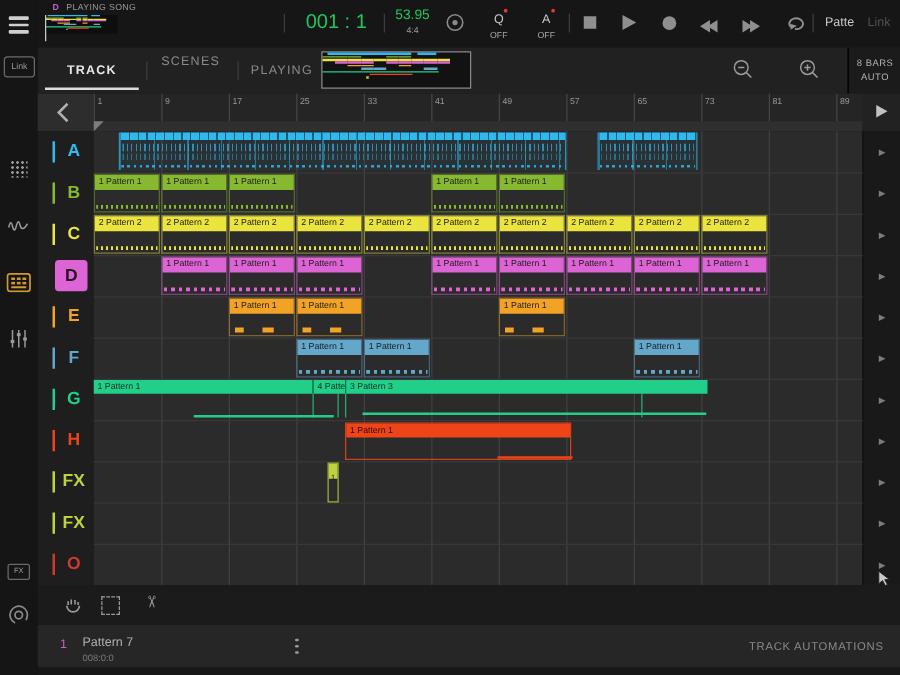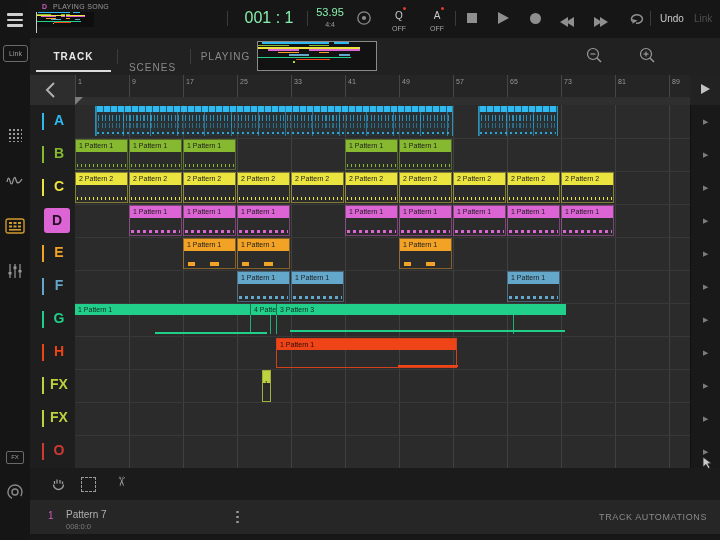--- a/index.html
+++ b/index.html
@@ -6,21 +6,21 @@
   #app{position:relative;width:720px;height:540px;background:#141414;overflow:hidden;
        font-family:"Liberation Sans",sans-serif;-webkit-font-smoothing:antialiased;}
   .abs{position:absolute;}
   
   #sidebar{left:0;top:0;width:30px;height:540px;background:#151515;z-index:30;}
   .hamburger span{display:block;width:16px;height:2.5px;background:#cfcfcf;margin:3px 0;border-radius:1px;}
   .boxed-btn{border:1px solid #6a6a6a;border-radius:3px;color:#9a9a9a;text-align:center;}
   
   #topbar{left:30px;top:0;width:690px;height:38px;background:#161616;}
   .tb-sep{width:1px;height:15px;background:#3c3c3c;top:11px;}
-  .tb-txt{color:#86efac;}
+  .tb-txt{color:#22c55e;}
   .dot-red{width:3px;height:3px;border-radius:50%;background:#e03b30;}
   .t-stop{width:10px;height:10px;background:#8f8f8f;}
   .t-play{width:0;height:0;border-left:11px solid #8f8f8f;border-top:6px solid transparent;border-bottom:6px solid transparent;}
   .t-rec{width:11px;height:11px;border-radius:50%;background:#8f8f8f;}
   .tri-l{width:0;height:0;border-right:8px solid #8f8f8f;border-top:5px solid transparent;border-bottom:5px solid transparent;display:inline-block;}
   .tri-r{width:0;height:0;border-left:8px solid #8f8f8f;border-top:5px solid transparent;border-bottom:5px solid transparent;display:inline-block;}
   
   #header{left:30px;top:38px;width:690px;height:37px;background:#212121;}
   .tab{font-size:10px;letter-spacing:1px;text-align:center;cursor:default;}
   #thumb-large{left:227px;top:3px;width:120px;height:30px;border:1px solid #8a8a8a;background:#121212;box-sizing:border-box;}
@@ -155,29 +155,29 @@
     <div class="abs t-stop" style="left:437px;top:13px;"></div>
     <div class="abs t-play" style="left:468px;top:12px;"></div>
     <div class="abs t-rec" style="left:500px;top:12.5px;"></div>
     <div class="abs" style="left:530px;top:13px;"><span class="tri-l"></span><span class="tri-l" style="margin-left:-2px;"></span></div>
     <div class="abs" style="left:564px;top:13px;"><span class="tri-r"></span><span class="tri-r" style="margin-left:-2px;"></span></div>
     <svg class="abs" style="left:598px;top:11px;" width="18" height="15">
       <path d="M4.5 10.5 A5.5 4.3 0 1 1 8 12.2" stroke="#8f8f8f" stroke-width="1.5" fill="none"></path>
       <path d="M9.5 9.5 L4.5 12.8 L4.2 8.0 Z" fill="#8f8f8f"></path>
       </svg>
     <div class="abs tb-sep" style="left:620px;"></div>
-    <div class="abs" style="left:630px;top:13px;font-size:10px;color:#c9c9c9;">Undo</div>
+    <div class="abs" style="left:630px;top:13px;font-size:10px;color:#c9c9c9;">Patte</div>
     <div class="abs" style="left:664px;top:13px;font-size:10px;color:#4f4f4f;">Link</div>
   </div>
 
   <div id="header" class="abs">
     <div class="abs tab" style="left:6px;top:13px;width:75px;color:#e8e8e8;font-weight:bold;">TRACK</div>
     <div class="abs" style="left:6px;top:32px;width:75px;height:2px;background:#dcdcdc;"></div>
     <div class="abs tb-sep" style="left:87px;top:11px;"></div>
-    <div class="abs tab" style="left:95px;top:24px;width:55px;color:#8a8a8a;">SCENES</div>
+    <div class="abs tab" style="left:95px;top:6px;width:55px;color:#8a8a8a;">SCENES</div>
     <div class="abs tb-sep" style="left:160px;top:11px;"></div>
     <div class="abs tab" style="left:168px;top:13px;width:55px;color:#8a8a8a;">PLAYING</div>
     <div id="thumb-large" class="abs">
         <div style="position: absolute; left: 3.77236px; top: 0.3px; width: 67.5px; height: 1.5px; background: rgb(47, 185, 239);"></div>
         <div style="position: absolute; left: 76.013px; top: 0.3px; width: 15.1px; height: 1.5px; background: rgb(47, 185, 239);"></div>
         <div style="position: absolute; left: 0px; top: 2.7px; width: 10.2px; height: 1.5px; background: rgb(134, 185, 48);"></div>
         <div style="position: absolute; left: 10.1854px; top: 2.7px; width: 10.2px; height: 1.5px; background: rgb(134, 185, 48);"></div>
         <div style="position: absolute; left: 20.3707px; top: 2.7px; width: 10.2px; height: 1.5px; background: rgb(134, 185, 48);"></div>
         <div style="position: absolute; left: 50.9268px; top: 2.7px; width: 10.2px; height: 1.5px; background: rgb(134, 185, 48);"></div>
         <div style="position: absolute; left: 61.1122px; top: 2.7px; width: 10.2px; height: 1.5px; background: rgb(134, 185, 48);"></div>
@@ -215,20 +215,24 @@
       <circle cx="8" cy="8" r="5.5" fill="none" stroke="#9a9a9a" stroke-width="1.2"></circle>
       <line x1="12" y1="12" x2="16" y2="16" stroke="#9a9a9a" stroke-width="1.4"></line>
       <line x1="5.5" y1="8" x2="10.5" y2="8" stroke="#9a9a9a" stroke-width="1.2"></line>
       </svg>
     <svg class="abs" style="left:608px;top:8px;" width="20" height="20">
       <circle cx="8" cy="8" r="5.5" fill="none" stroke="#9a9a9a" stroke-width="1.2"></circle>
       <line x1="12" y1="12" x2="16" y2="16" stroke="#9a9a9a" stroke-width="1.4"></line>
       <line x1="5.5" y1="8" x2="10.5" y2="8" stroke="#9a9a9a" stroke-width="1.2"></line>
       <line x1="8" y1="5.5" x2="8" y2="10.5" stroke="#9a9a9a" stroke-width="1.2"></line>
       </svg>
+    <div id="zoom-panel" class="abs">
+      <div style="margin-top:8px;">8 BARS</div>
+      <div style="margin-top:2px;">AUTO</div>
+    </div>
   </div>
 
   <div id="ruler" class="abs">
     <div id="ruler-left" class="abs">
       <svg width="14" height="18" style="margin:6px 0 0 14px;">
           <polyline points="10,2 3,9 10,16" fill="none" stroke="#b0b0b0" stroke-width="2"></polyline>
         </svg>
     </div>
     <div id="ruler-main" class="abs">
         <div style="position: absolute; left: 0px; top: 0px; width: 1px; height: 30px; background: rgb(70, 70, 70);"></div>

